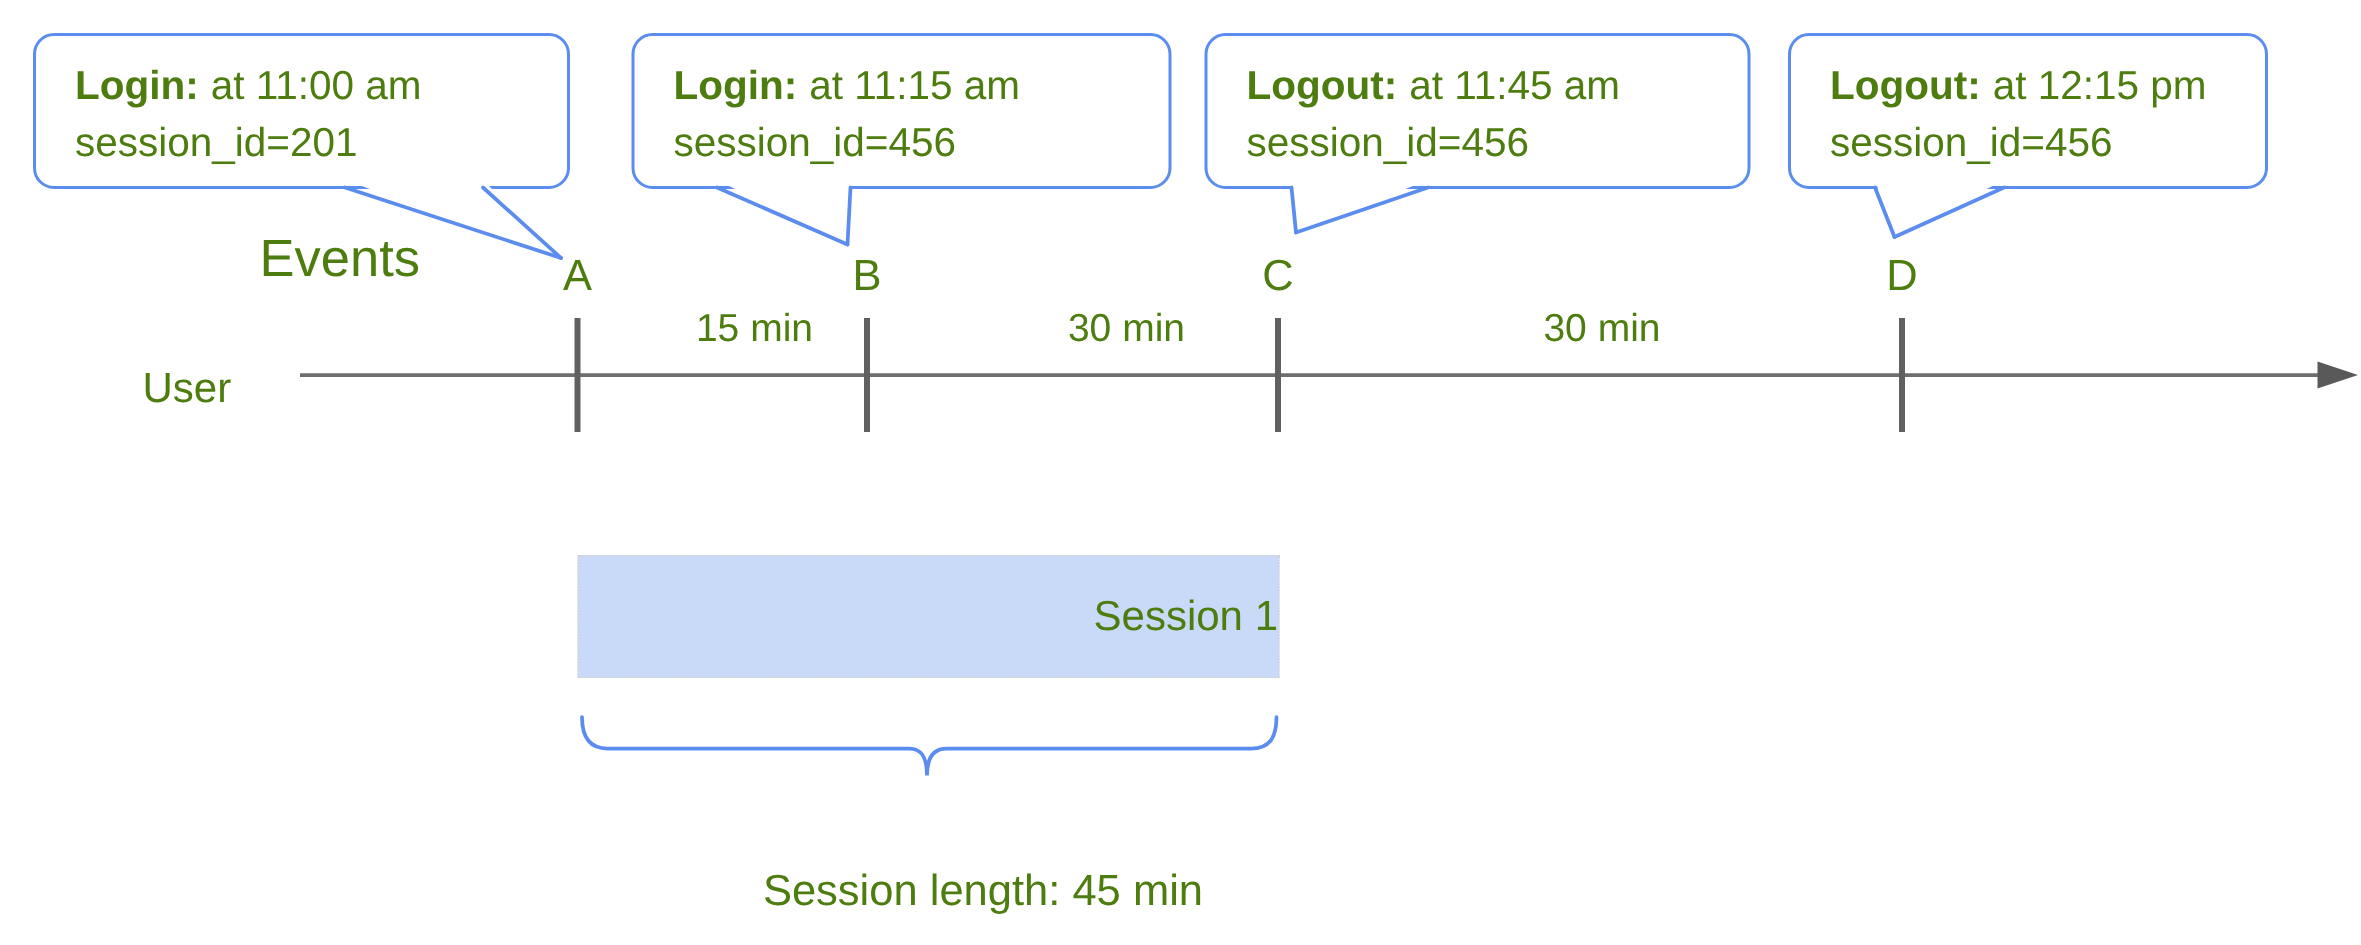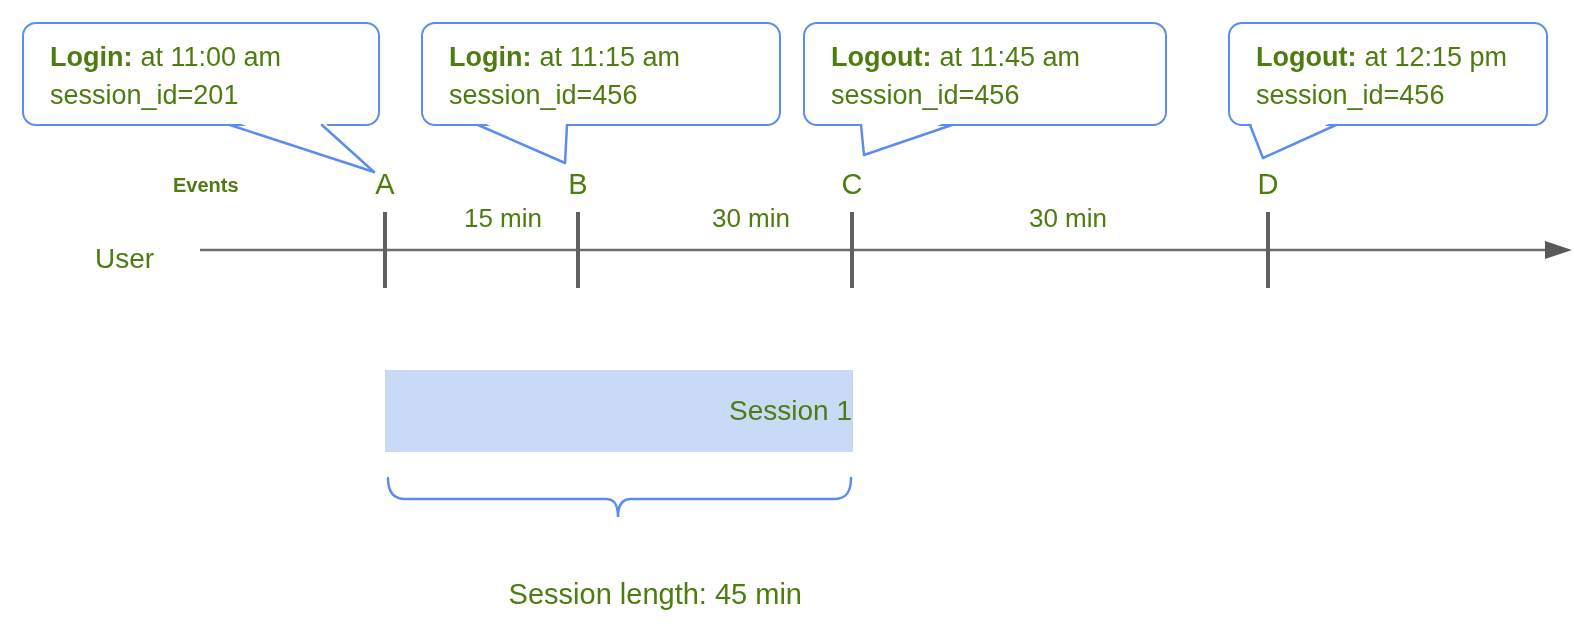--- a/index.html
+++ b/index.html
@@ -20,31 +20,31 @@
     box-sizing:border-box;
     padding:14px 0 0 26px;
     font-size:27px;line-height:38px;
     z-index:1;
   }
   .callout .evt-type{font-weight:bold;}
   .callout .evt-time{margin-left:8px;}
   .c1{left:22px;width:358px;}
   .c2{left:421px;width:360px;}
   .c3{left:803px;width:364px;}
-  .c4{left:1228px;width:320px;}
+  .c4{left:1192px;width:320px;}
 
   
   svg.overlay{
     position:absolute;left:0;top:0;z-index:2;
     pointer-events:none;
   }
 
   
   .lbl{position:absolute;white-space:nowrap;z-index:3;}
-  .events-label{left:173px;top:170px;font-size:20px;line-height:30px;font-weight:bold;}
+  .events-label{left:173px;top:158px;font-size:35px;line-height:30px;}
   .user-label{left:95px;top:237px;font-size:28px;line-height:44px;}
   .marker{top:169px;width:60px;text-align:center;font-size:29px;line-height:30px;}
   .mA{left:355px;} .mB{left:548px;} .mC{left:822px;} .mD{left:1238px;}
   .interval{top:204px;width:140px;text-align:right;font-size:26px;line-height:28px;}
   .i1{left:402px;} .i2{left:650px;} .i3{left:967px;}
 
   
   .session-box{
     position:absolute;left:385px;top:370px;width:468px;height:82px;
     background:#c9daf8;

